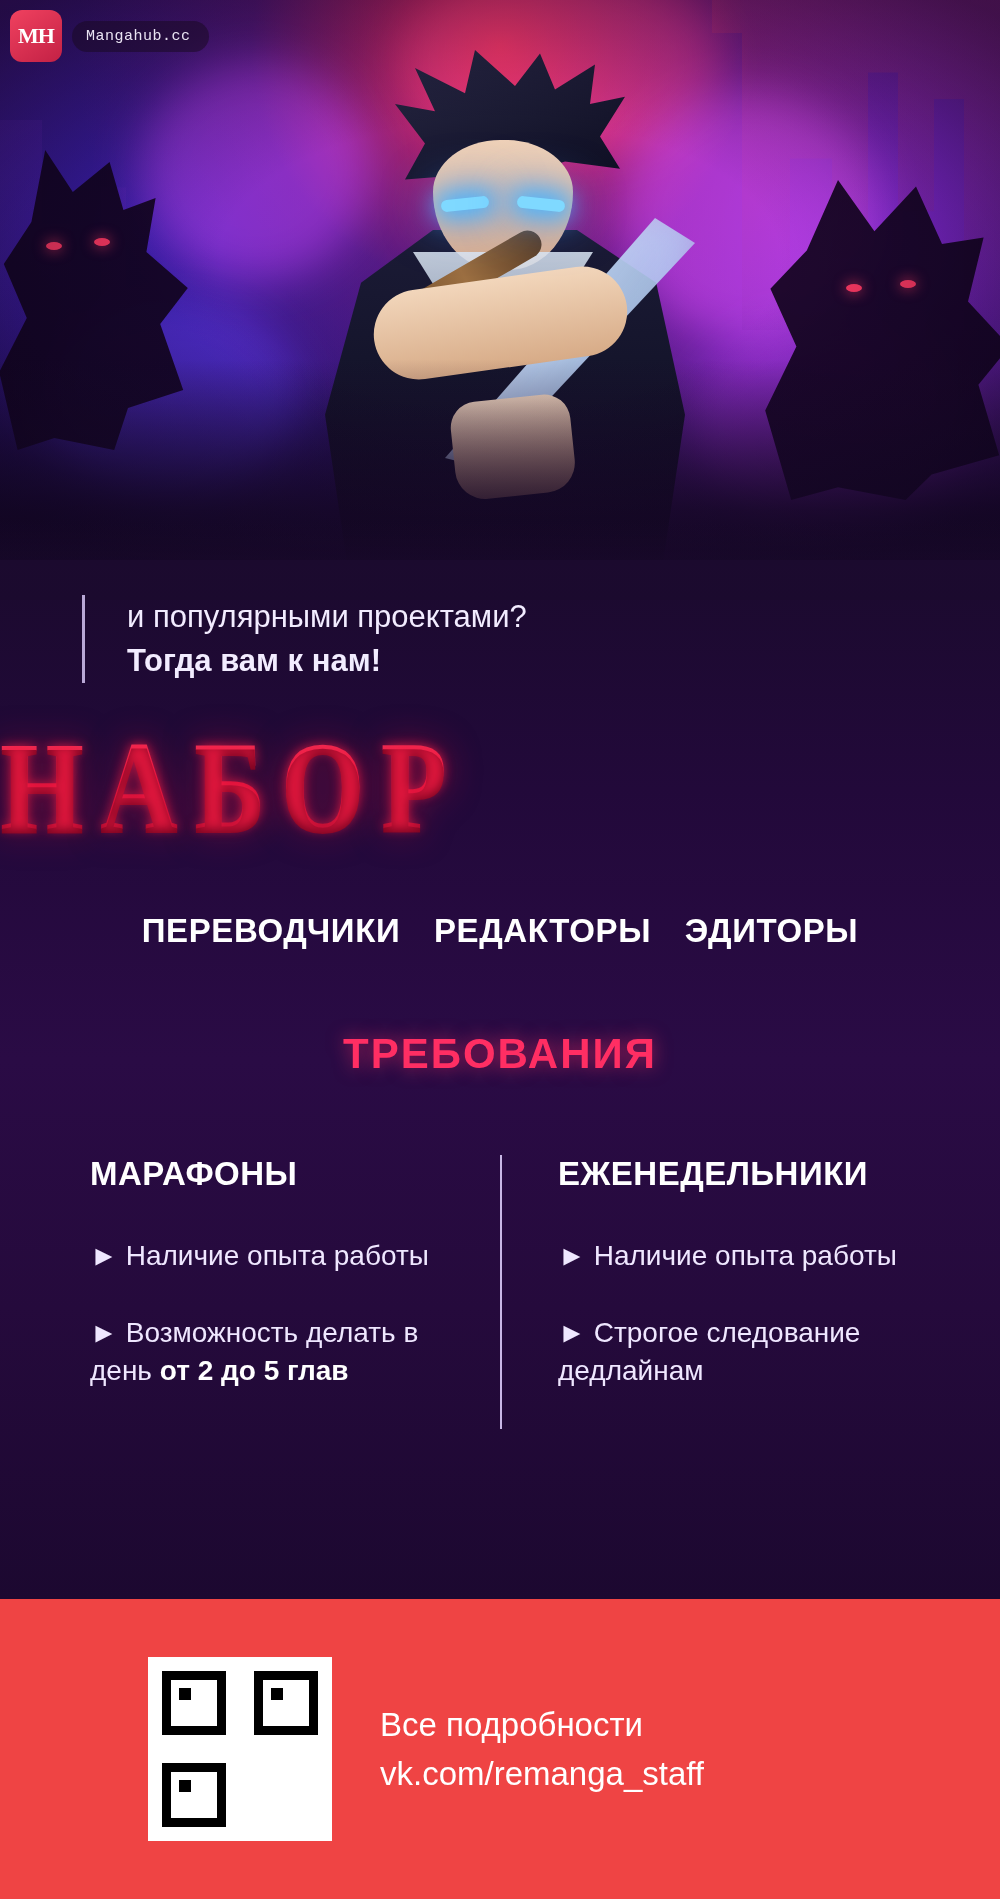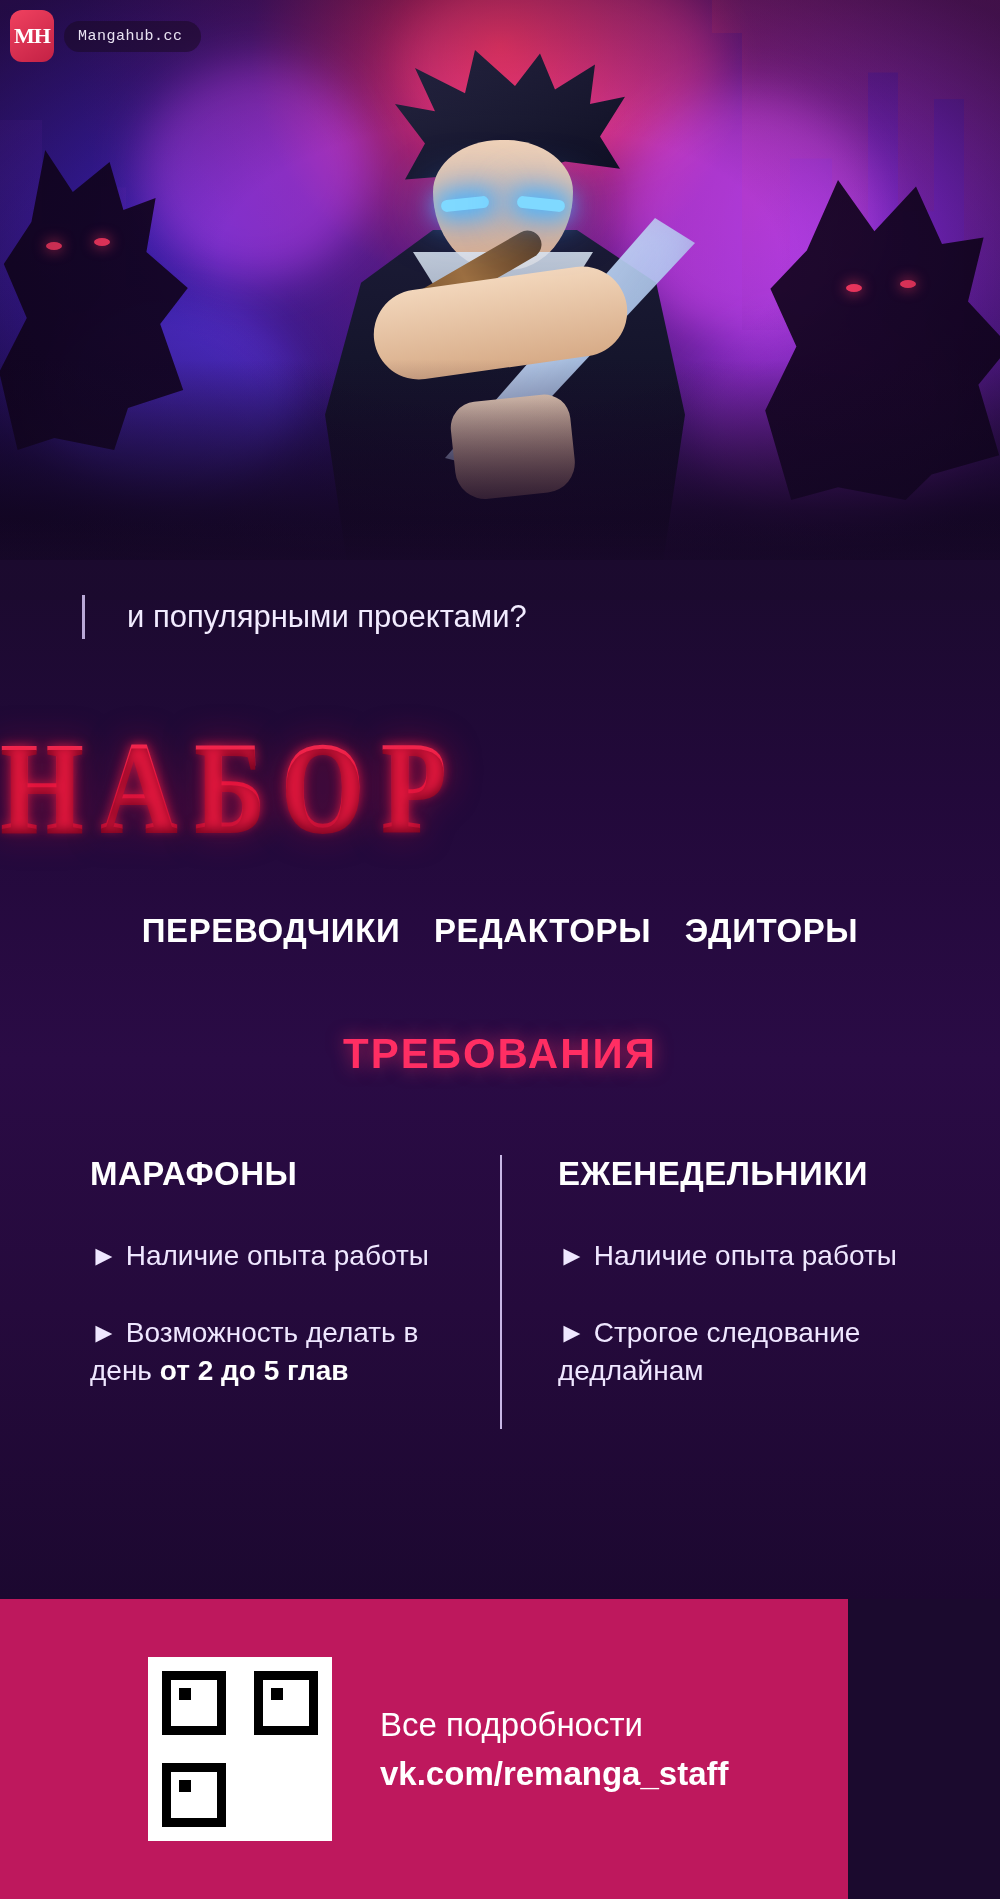--- a/index.html
+++ b/index.html
@@ -142,21 +142,21 @@
     transform: rotate(-30deg);
   }
 
   
   .wm {
     position: absolute; left: 10px; top: 10px;
     display: flex; align-items: center; gap: 10px;
     z-index: 40;
   }
   .wm-logo {
-    width: 44px; height: 52px; border-radius: 12px;
+    width: 52px; height: 52px; border-radius: 12px;
     background: linear-gradient(145deg, #f0415f, #c32145);
     display: flex; align-items: center; justify-content: center;
     color: #fff; font-weight: bold; font-size: 22px; letter-spacing: -1px;
     font-family: "Liberation Serif", serif;
   }
   .wm-pill {
     background: rgba(25,10,35,.55);
     color: #e9e3f2;
     padding: 7px 18px 7px 14px;
     border-radius: 16px;
@@ -244,22 +244,22 @@
     color: #efe7ff;
     font-size: 28px;
     line-height: 1.38;
     margin-bottom: 38px;
   }
   .bullet .mark { color: #efe7ff; margin-right: 8px; }
   .bullet .b { font-weight: bold; color: #ffffff; }
 
   
   .footer {
-    position: absolute; left: 0; top: 1599px; width: 848px; height: 300px;
-    background: #be185d;
+    position: absolute; left: 0; top: 1599px; width: 1000px; height: 300px;
+    background: #ef4444;
     display: flex; align-items: center;
   }
   .qr {
     width: 184px; height: 184px;
     margin-left: 148px;
     background: #ffffff;
     padding: 10px;
     box-sizing: border-box;
   }
   .qr-inner {
@@ -283,21 +283,21 @@
   .qr-eye.tl { left: 4px; top: 4px; }
   .qr-eye.tr { right: 4px; top: 4px; }
   .qr-eye.bl { left: 4px; bottom: 4px; }
 
   .footer-text {
     margin-left: 48px;
     color: #ffffff;
     font-size: 33px;
     line-height: 1.5;
   }
-  .footer-text .link { font-weight: bold; }
+  .footer-text .link { font-weight: normal; }
 </style>
 </head>
 <body>
 
 <div class="page">
 
   <div class="hero">
     <div class="sky-r"></div>
     <div class="sky-l"></div>
     <div class="wisp w5"></div>
@@ -333,20 +333,21 @@
 
   <div class="wm">
     <div class="wm-logo">MH</div>
     <div class="wm-pill">Mangahub.cc</div>
   </div>
 
   <div class="content">
 
     <div class="intro">
       <div>и популярными проектами?</div>
+      <div class="strong">Тогда вам к нам!</div>
     </div>
 
     <div class="naborWrap">
       <div class="nabor">НАБОР</div>
     </div>
 
     <div class="roles">
       <span>ПЕРЕВОДЧИКИ</span>
       <span>РЕДАКТОРЫ</span>
       <span>ЭДИТОРЫ</span>

